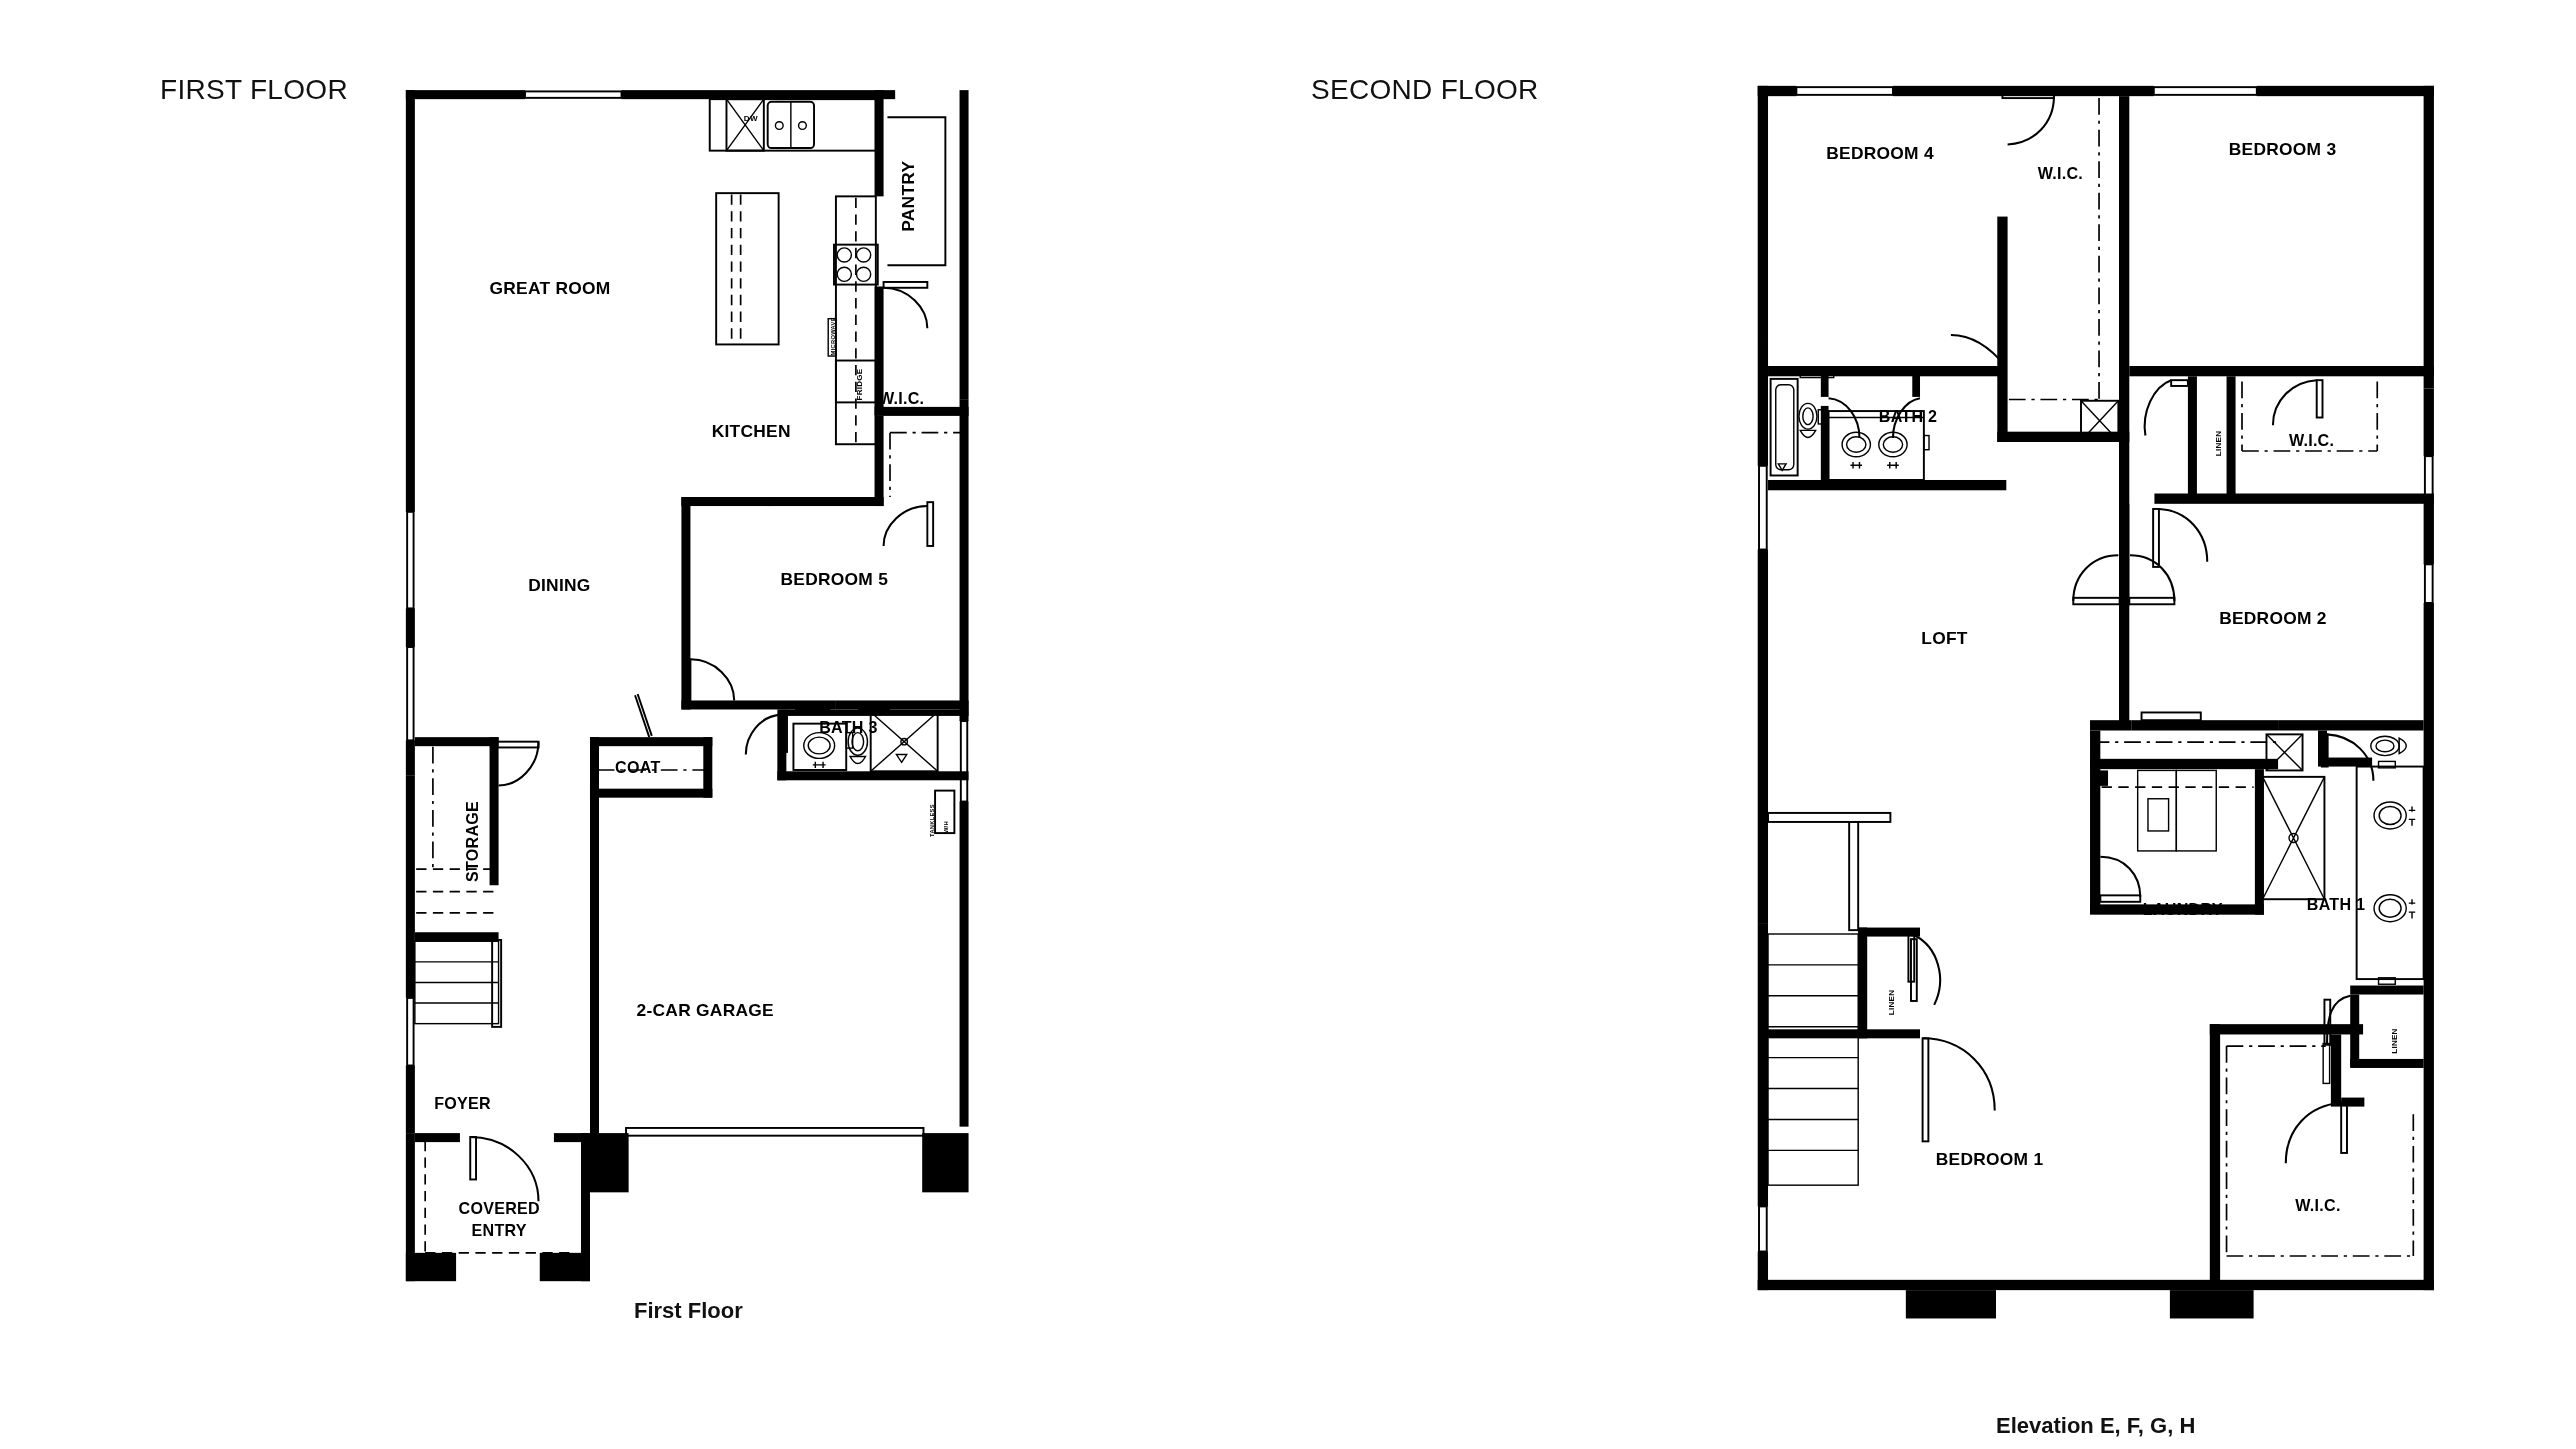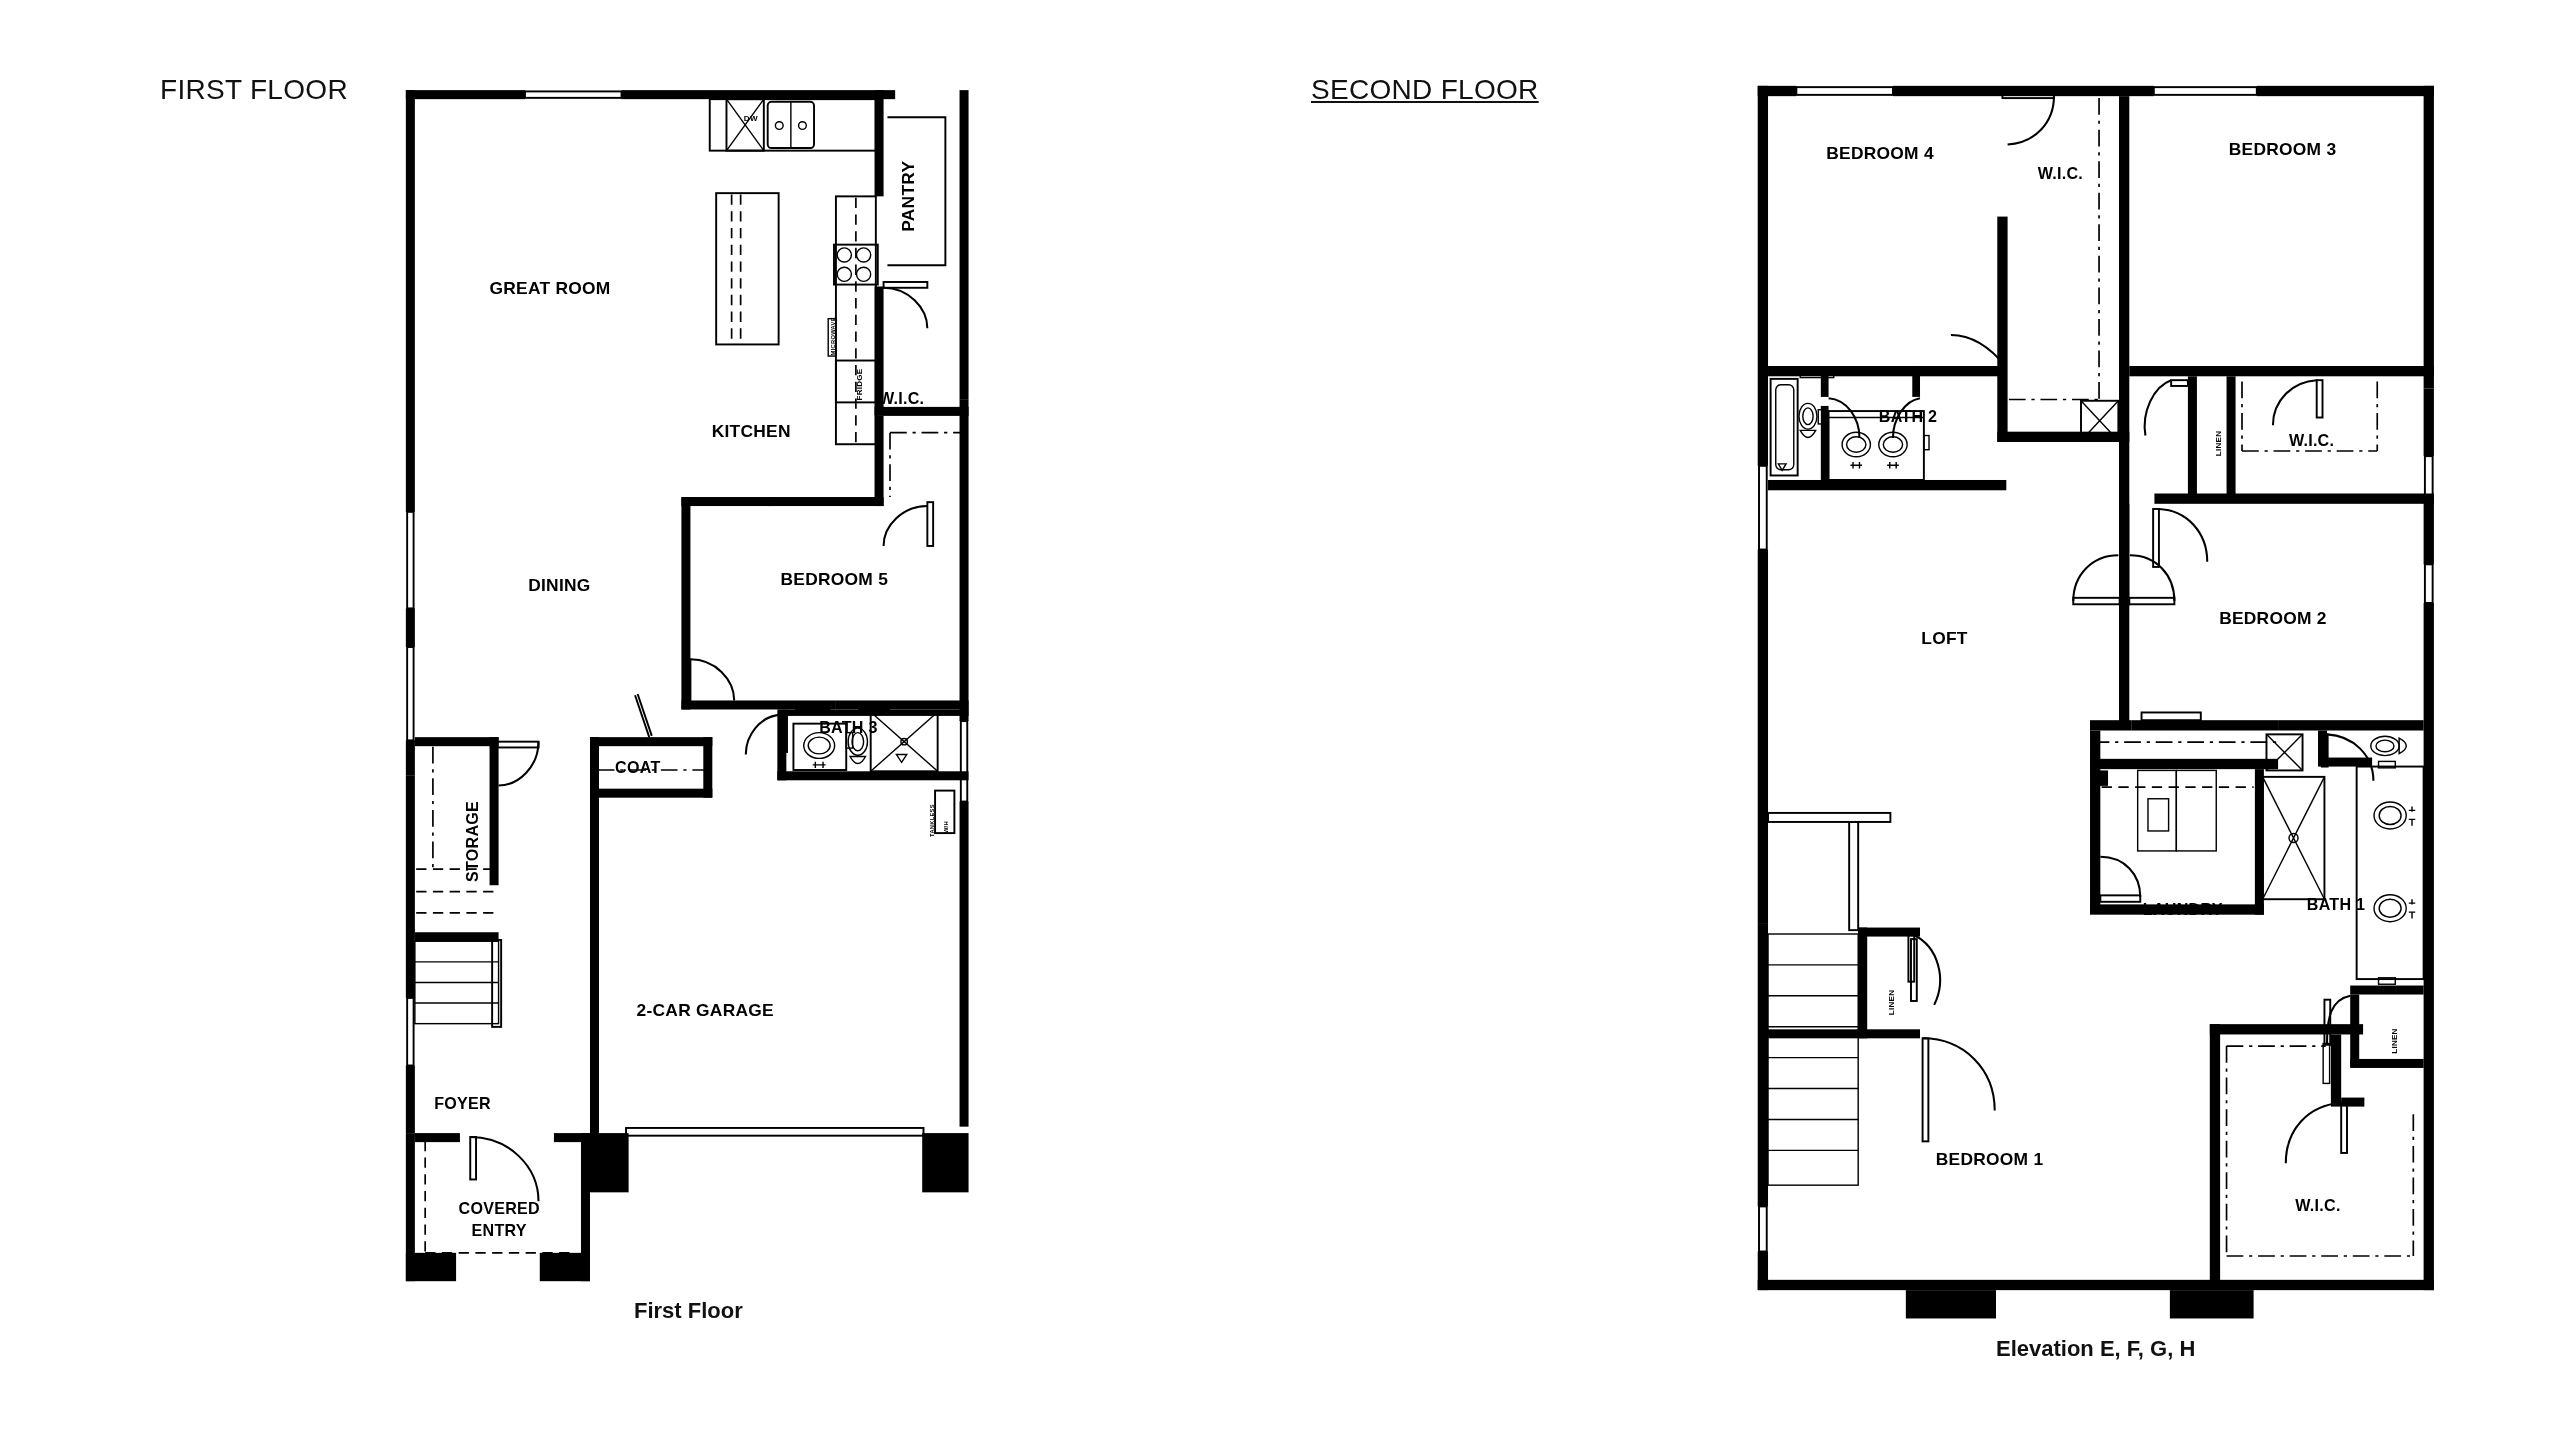--- a/index.html
+++ b/index.html
@@ -25,25 +25,25 @@
   }
   .rlabel.big{font-size:27px;}
   .rlabel.xs{font-size:12.5px;}
   .rlabel.tiny{font-size:9px;}
 </style>
 </head>
 <body>
 
 <div class="plan-title" style="left:160px;top:74px;">FIRST FLOOR</div>
 
-<div class="plan-title" style="left:1311px;top:74px;text-decoration:underline;">SECOND FLOOR</div>
+<div class="plan-title" style="left:1311px;top:74px;">SECOND FLOOR</div>
 
 <div class="plan-caption" style="left:634px;top:1298px;">First Floor</div>
 
-<div class="plan-caption" style="left:1996px;top:1336px;">Elevation E, F, G, H</div>
+<div class="plan-caption" style="left:1996px;top:1413px;">Elevation E, F, G, H</div>
 
 <svg width="1095" height="1352" viewBox="0 0 1700 2100" style="left:0px;top:0px;">
 
   <g>
 
     <rect class="wall" x="630" y="140" width="185" height="14"></rect>
     <rect class="wall" x="965" y="140" width="425" height="14"></rect>
 
     <rect class="thin" x="815" y="142" width="150" height="10"></rect>
 

